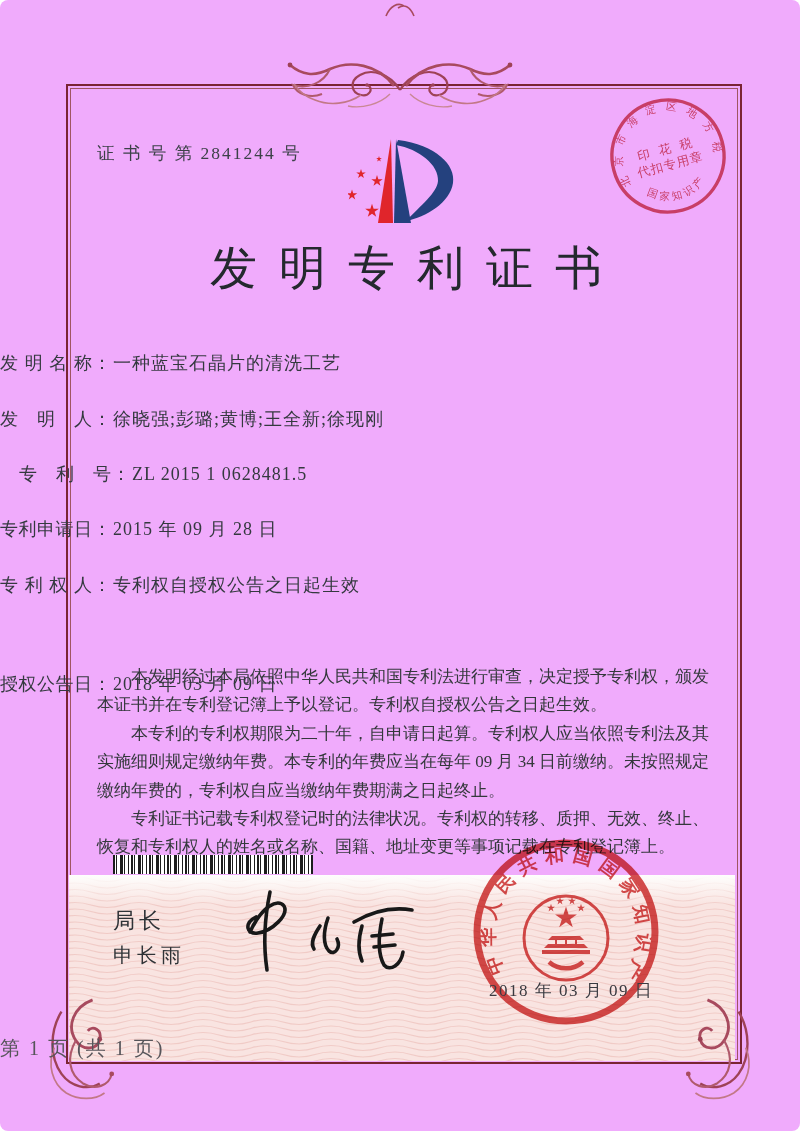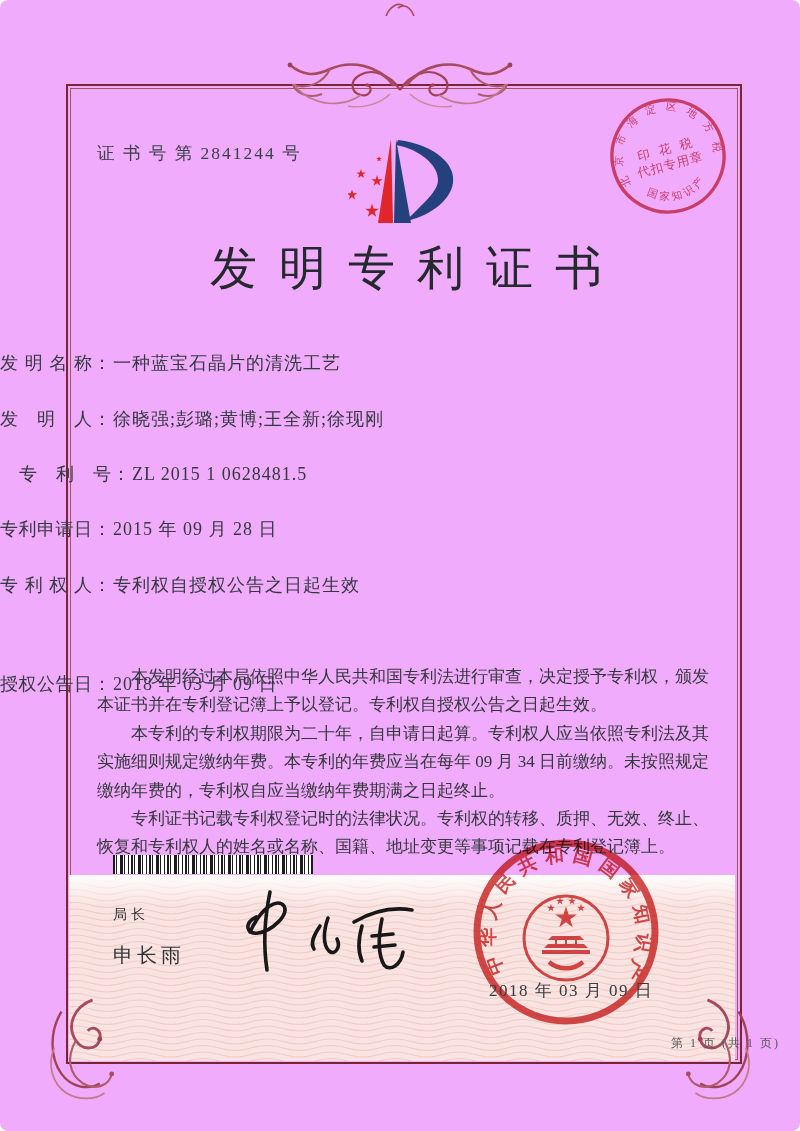--- a/index.html
+++ b/index.html
@@ -51,33 +51,33 @@
   .body-text p{ margin:0; text-indent:2em; }
   
   .barcode{
     position:absolute; left:113px; top:855px; width:200px; height:19px;
     background:repeating-linear-gradient(90deg,
       #1c1c1c 0 2px, #fff 2px 3px, #1c1c1c 3px 4px, #fff 4px 7px,
       #1c1c1c 7px 10px, #fff 10px 11px, #1c1c1c 11px 12px, #fff 12px 15px,
       #1c1c1c 15px 16px, #fff 16px 18px);
   }
   
-  .sig-title{ position:absolute; left:113px; top:906px; font-size:14px; color:#2f3337; letter-spacing:4px;}
+  .sig-title{ position:absolute; left:113px; top:906px; font-size:22px; color:#2f3337; letter-spacing:4px;}
   .sig-name { position:absolute; left:113px; top:942px; font-size:20px; color:#2f3337; letter-spacing:4px;}
   .signature-svg{ position:absolute; left:232px; top:886px; }
   
   .seal-main{ position:absolute; left:471px; top:837px; mix-blend-mode:multiply; opacity:.92;}
   .stamp-tax{ position:absolute; left:608px; top:96px; mix-blend-mode:multiply; opacity:.88; transform:rotate(-15deg);}
   .issue-date{
     position:absolute; left:489px; top:979px; font-size:17px; letter-spacing:1.5px;
     color:#3a3a40; z-index:5;
   }
   .page-footer{
-    position:absolute; left:0; top:1035px; width:780px; text-align:right;
-    font-size:12px; letter-spacing:2px; color:#56555a;
+    position:absolute; left:0; top:1035px; width:780px; text-align:left;
+    font-size:20px; letter-spacing:2px; color:#56555a;
   }
   
   .orn-top{ position:absolute; left:285px; top:56px; }
   .orn-tip{ position:absolute; left:380px; top:0px; }
   .orn-bl{ position:absolute; left:28px; top:995px; }
   .orn-br{ position:absolute; left:662px; top:995px; transform:scaleX(-1); }
   svg text{ font-family:"Liberation Serif","DejaVu Serif",serif; }
 </style>
 </head>
 <body>

